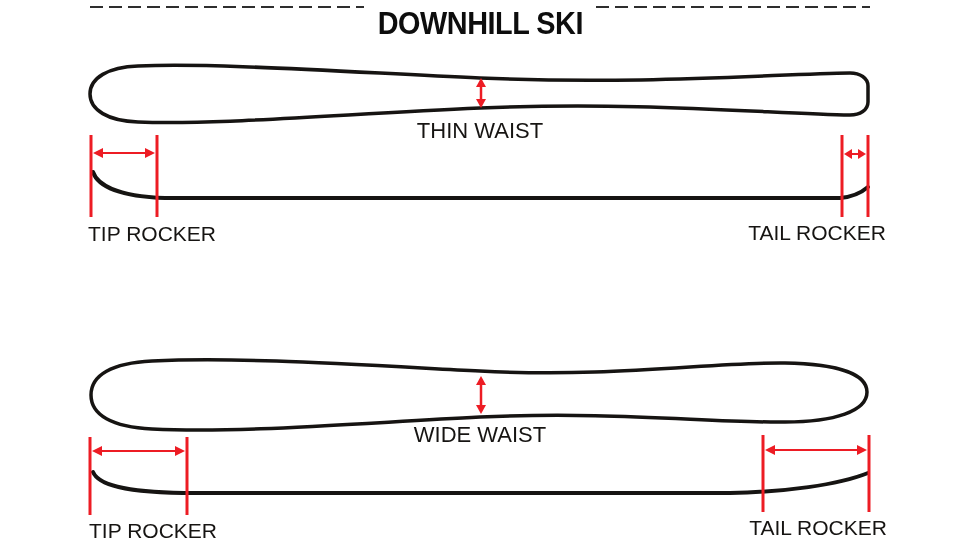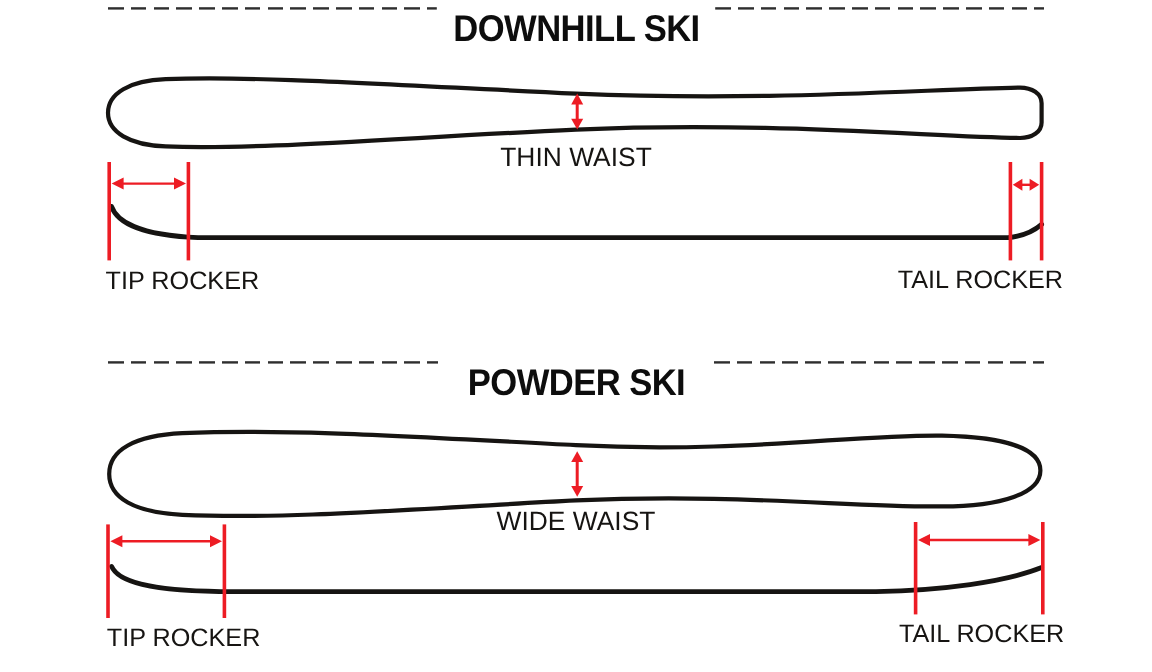--- a/index.html
+++ b/index.html
@@ -83,25 +83,20 @@
     <g>
       <line class="red-line" x1="842" y1="85" x2="842" y2="167"></line>
       <line class="red-line" x1="868" y1="85" x2="868" y2="167"></line>
       <line class="red-shaft" x1="849" y1="104" x2="861" y2="104"></line>
       <polygon class="red-head" points="844,104 852,99 852,109"></polygon>
       <polygon class="red-head" points="866,104 858,99 858,109"></polygon>
     </g>
     <text class="lbl" x="817" y="190">TAIL ROCKER</text>
   </svg>
 
-  <div class="title-row" style="top:301px;">
-    <div class="dash"></div>
-    <span class="title-text pad-lg">POWDER SKI</span>
-    <div class="dash"></div>
-  </div>
 
   <svg id="powder-svg" class="diagram" viewBox="0 0 960 215">
 
     <path class="ski-outline" d="M 91 50
          C 91 30, 112 18, 152 16
          C 240 12, 345 19, 480 26
          C 615 33, 710 17, 785 18
          C 835 19, 867 28, 867 47
          C 867 66, 835 77, 785 77
          C 710 78, 615 66, 480 72

